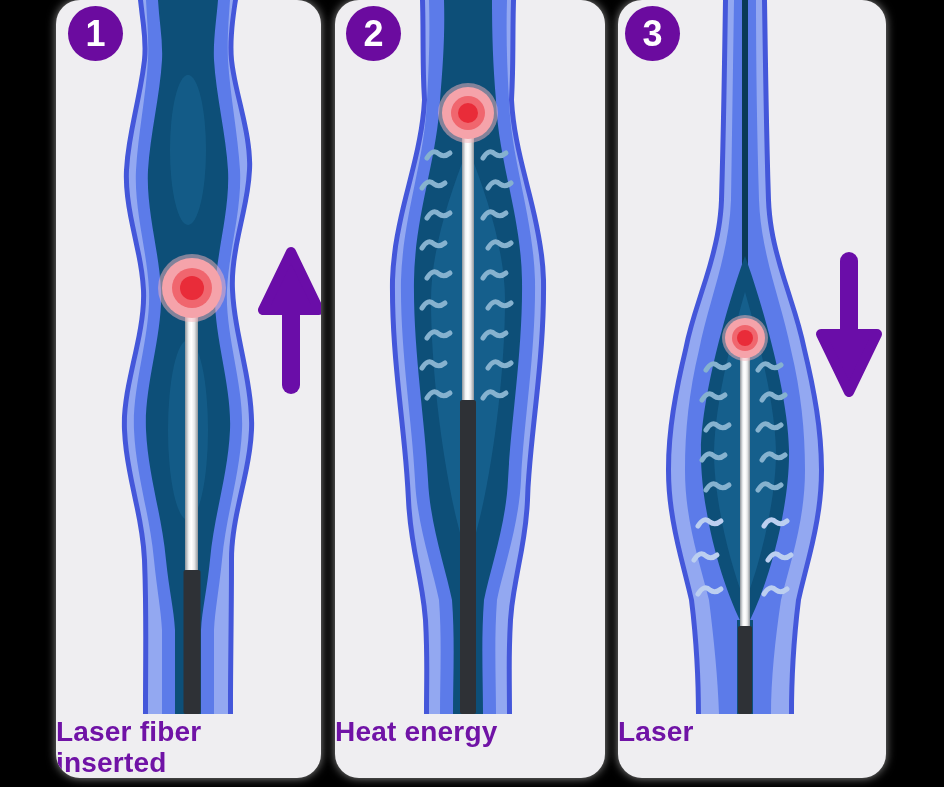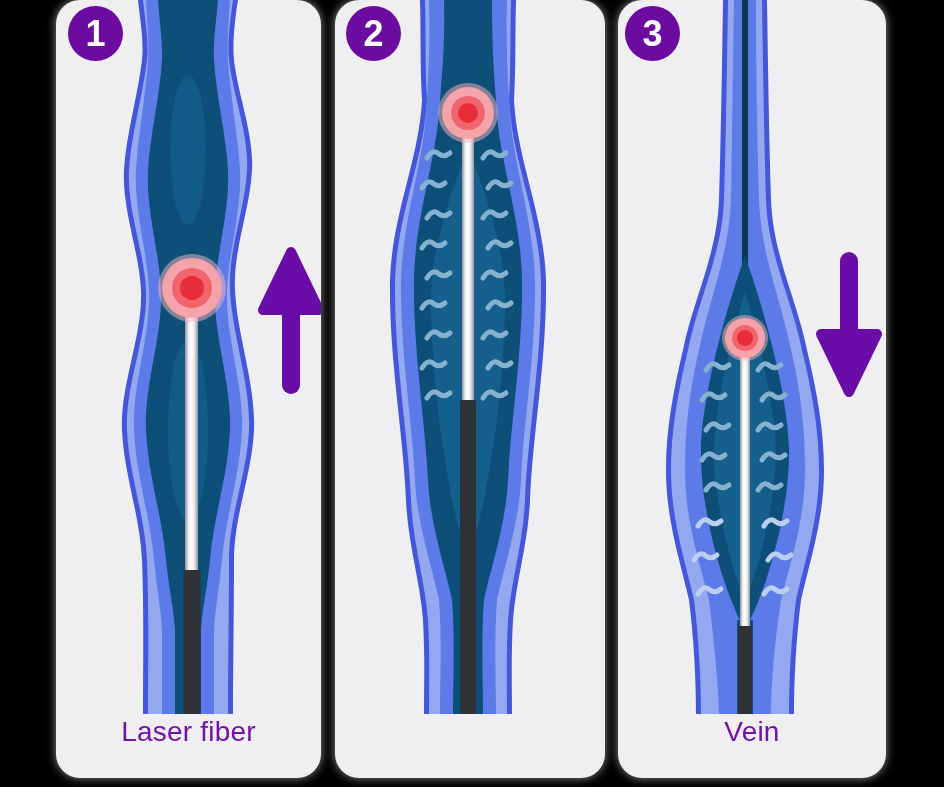--- a/index.html
+++ b/index.html
@@ -19,23 +19,23 @@
   .vein-svg{position:absolute;left:0;top:0;display:block;}
   .badge{
     position:absolute;width:55px;height:55px;border-radius:50%;
     background:var(--badge,#6B0B9F);
     display:flex;align-items:center;justify-content:center;
     color:var(--badge-text,#fff);
     font-size:36px;font-weight:bold;
   }
   .label{
     position:absolute;left:0;right:0;top:716px;
-    text-align:center;
+    text-align:left;
     color:var(--label-text,#7013A6);
-    font-size:28px;font-weight:normal;line-height:1.12;
+    font-size:28px;font-weight:bold;line-height:1.12;
     letter-spacing:.2px;
   }
   .label span{display:block;}
 </style>
 </head>
 <body>
 
 <div class="stage">
 
   <div class="panel" style="left:56px;width:265px">
@@ -69,20 +69,21 @@
       <g style="fill:var(--arrow);stroke:var(--arrow)">
         <rect x="226" y="304" width="18" height="90" rx="9" stroke="none"></rect>
         <path d="M235,252 L207,310 L263,310 Z" stroke-width="10" stroke-linejoin="round"></path>
       </g>
     </svg>
     <div class="badge" style="left:12px;top:6px">
       <span>1</span>
     </div>
     <div class="label">
       <span>Laser fiber</span>
+      <span>inserted</span>
     </div>
   </div>
 
   <div class="panel" style="left:335px;width:270px">
     <svg class="vein-svg" width="270" height="714" viewBox="0 0 270 714">
       <g>
         <path style="fill:var(--vein-outline)" d="M85,0 C86,35 85,65 87,100 C84,160 57,215 55,280 C54,360 68,430 71,500 C73,545 85,580 88,620 C90,655 89,685 89,714 L177,714 C177,685 176,655 178,620 C181,580 193,545 195,500 C198,430 212,360 211,280 C209,215 182,160 179,100 C181,65 180,35 181,0 Z"></path>
         <path style="fill:var(--vein-light)" d="M90,0 C91,35 90,65 92,100 C89,160 62,215 60,280 C59,360 73,430 76,500 C78,545 90,580 93,620 C95,655 94,685 94,714 L172,714 C172,685 171,655 173,620 C176,580 188,545 190,500 C193,430 207,360 206,280 C204,215 177,160 174,100 C176,65 175,35 176,0 Z"></path>
         <path style="fill:var(--vein-mid)" d="M94,0 C95,35 94,65 92,100 C90,160 68,215 66,280 C65,350 77,420 80,480 C82,525 98,570 104,600 C107,640 105,680 105,714 L161,714 C161,680 159,640 162,600 C168,570 184,525 186,480 C189,420 201,350 200,280 C198,215 176,160 174,100 C172,65 171,35 172,0 Z"></path>
         <path style="fill:var(--vein-dark)" d="M109,0 C110,35 108,65 105,100 C102,160 80,215 79,280 C78,350 90,420 93,480 C95,525 111,570 117,600 C120,640 118,680 118,714 L148,714 C148,680 146,640 149,600 C155,570 171,525 173,480 C176,420 188,350 187,280 C186,215 163,160 161,100 C158,65 157,35 157,0 Z"></path>
@@ -114,20 +115,21 @@
         <circle cx="133" cy="113" r="30" style="fill:var(--ball-glow)" opacity="0.5"></circle>
         <circle cx="133" cy="113" r="26" style="fill:var(--ball-outer)"></circle>
         <circle cx="133" cy="113" r="17" style="fill:var(--ball-mid)"></circle>
         <circle cx="133" cy="113" r="10" style="fill:var(--ball-core)"></circle>
       </g>
     </svg>
     <div class="badge" style="left:11px;top:6px">
       <span>2</span>
     </div>
     <div class="label">
+      <span>Heat energy</span>
     </div>
   </div>
 
   <div class="panel" style="left:618px;width:268px">
     <svg class="vein-svg" width="268" height="714" viewBox="0 0 268 714">
       <g>
         <path style="fill:var(--vein-outline)" d="M105,0 C104,65 103,135 101,200 C99,255 75,300 65,350 C55,392 48,430 48,470 C48,520 62,560 71,600 C76,640 78,680 78,714 L176,714 C176,680 178,640 183,600 C192,560 206,520 206,470 C206,430 199,392 189,350 C179,300 155,255 153,200 C151,135 150,65 149,0 Z"></path>
         <path style="fill:var(--vein-light)" d="M110,0 C109,65 108,135 106,200 C104,255 80,300 70,350 C60,392 53,430 53,470 C53,520 67,560 76,600 C81,640 83,680 83,714 L171,714 C171,680 173,640 178,600 C187,560 201,520 201,470 C201,430 194,392 184,350 C174,300 150,255 148,200 C146,135 145,65 144,0 Z"></path>
         <path style="fill:var(--vein-mid)" d="M116,0 C115,65 114,135 113,200 C111,255 91,300 81,350 C71,392 67,430 67,470 C67,520 81,560 91,600 C96,640 100,680 101,714 L153,714 C153,680 157,640 163,600 C173,560 187,520 187,470 C187,430 183,392 173,350 C163,300 143,255 141,200 C139,135 138,65 138,0 Z"></path>
         <rect x="124" y="0" width="6" height="272" style="fill:var(--sealed-line)"></rect>
@@ -165,17 +167,17 @@
       </g>
       <g style="fill:var(--arrow);stroke:var(--arrow)">
         <rect x="222" y="252" width="18" height="88" rx="9" stroke="none"></rect>
         <path d="M231,392 L203,334 L259,334 Z" stroke-width="10" stroke-linejoin="round"></path>
       </g>
     </svg>
     <div class="badge" style="left:7px;top:6px">
       <span>3</span>
     </div>
     <div class="label">
-      <span>Vein</span>
+      <span>Laser</span>
     </div>
   </div>
 
 </div>
 
 </body></html>

